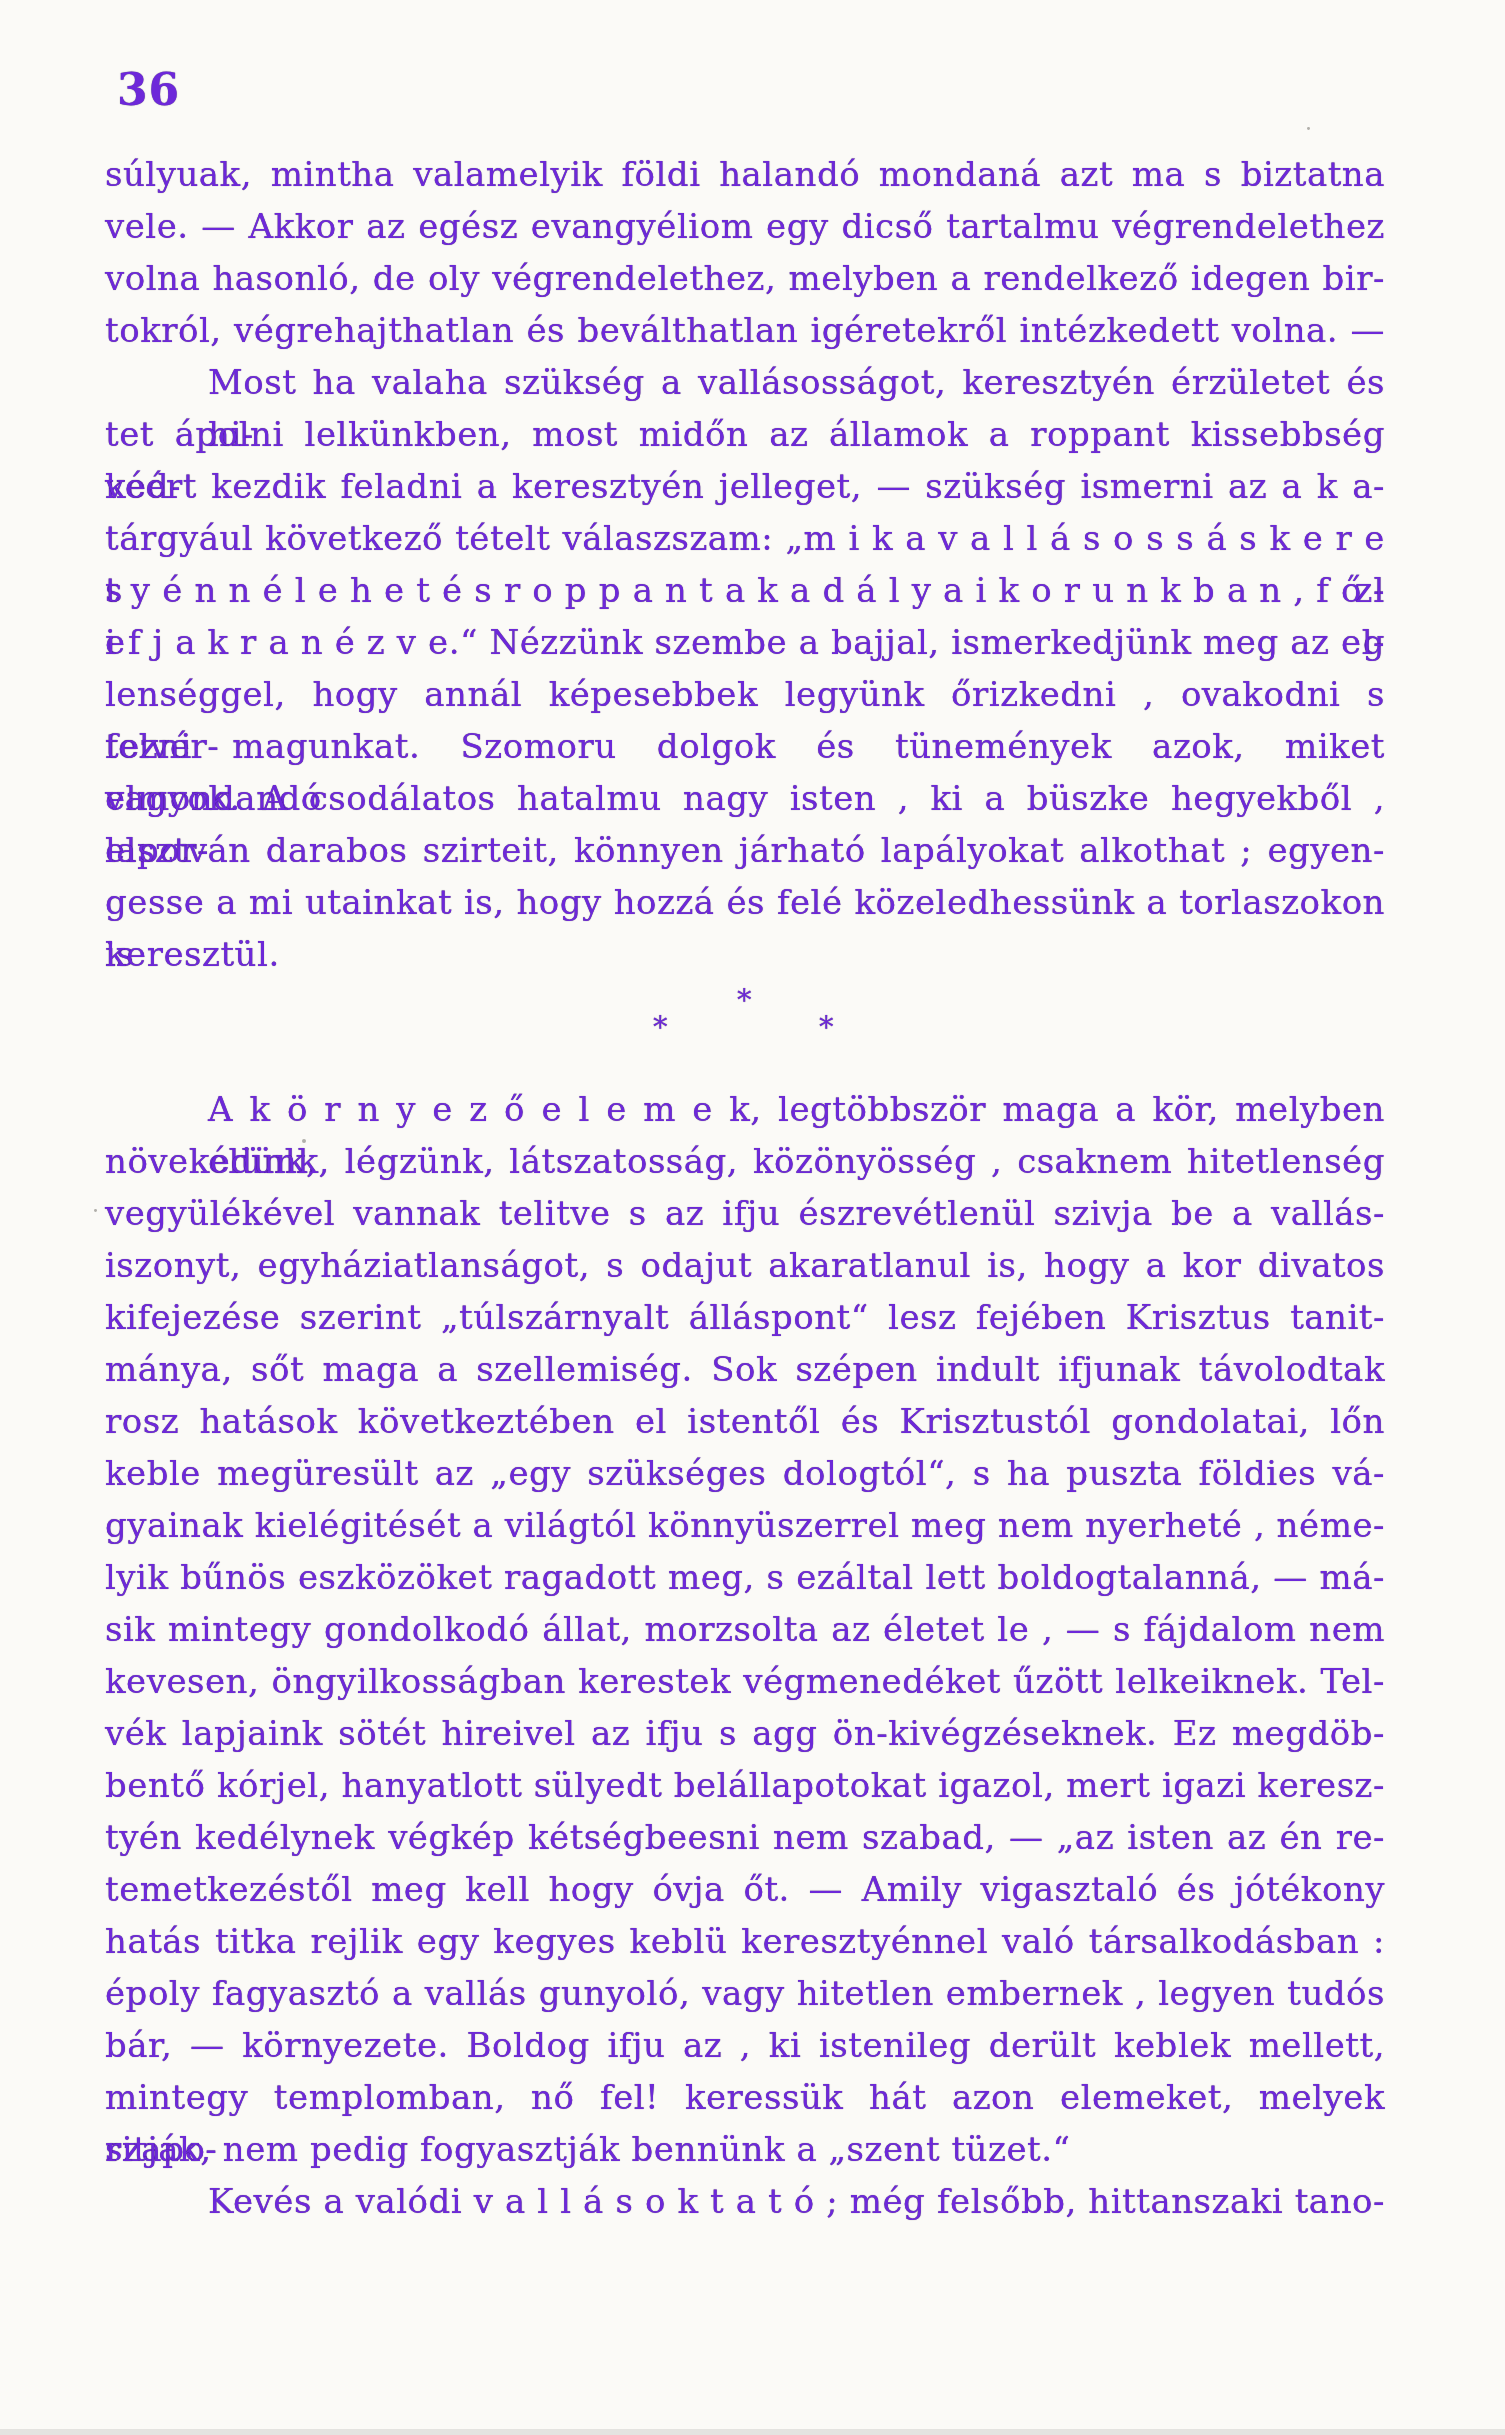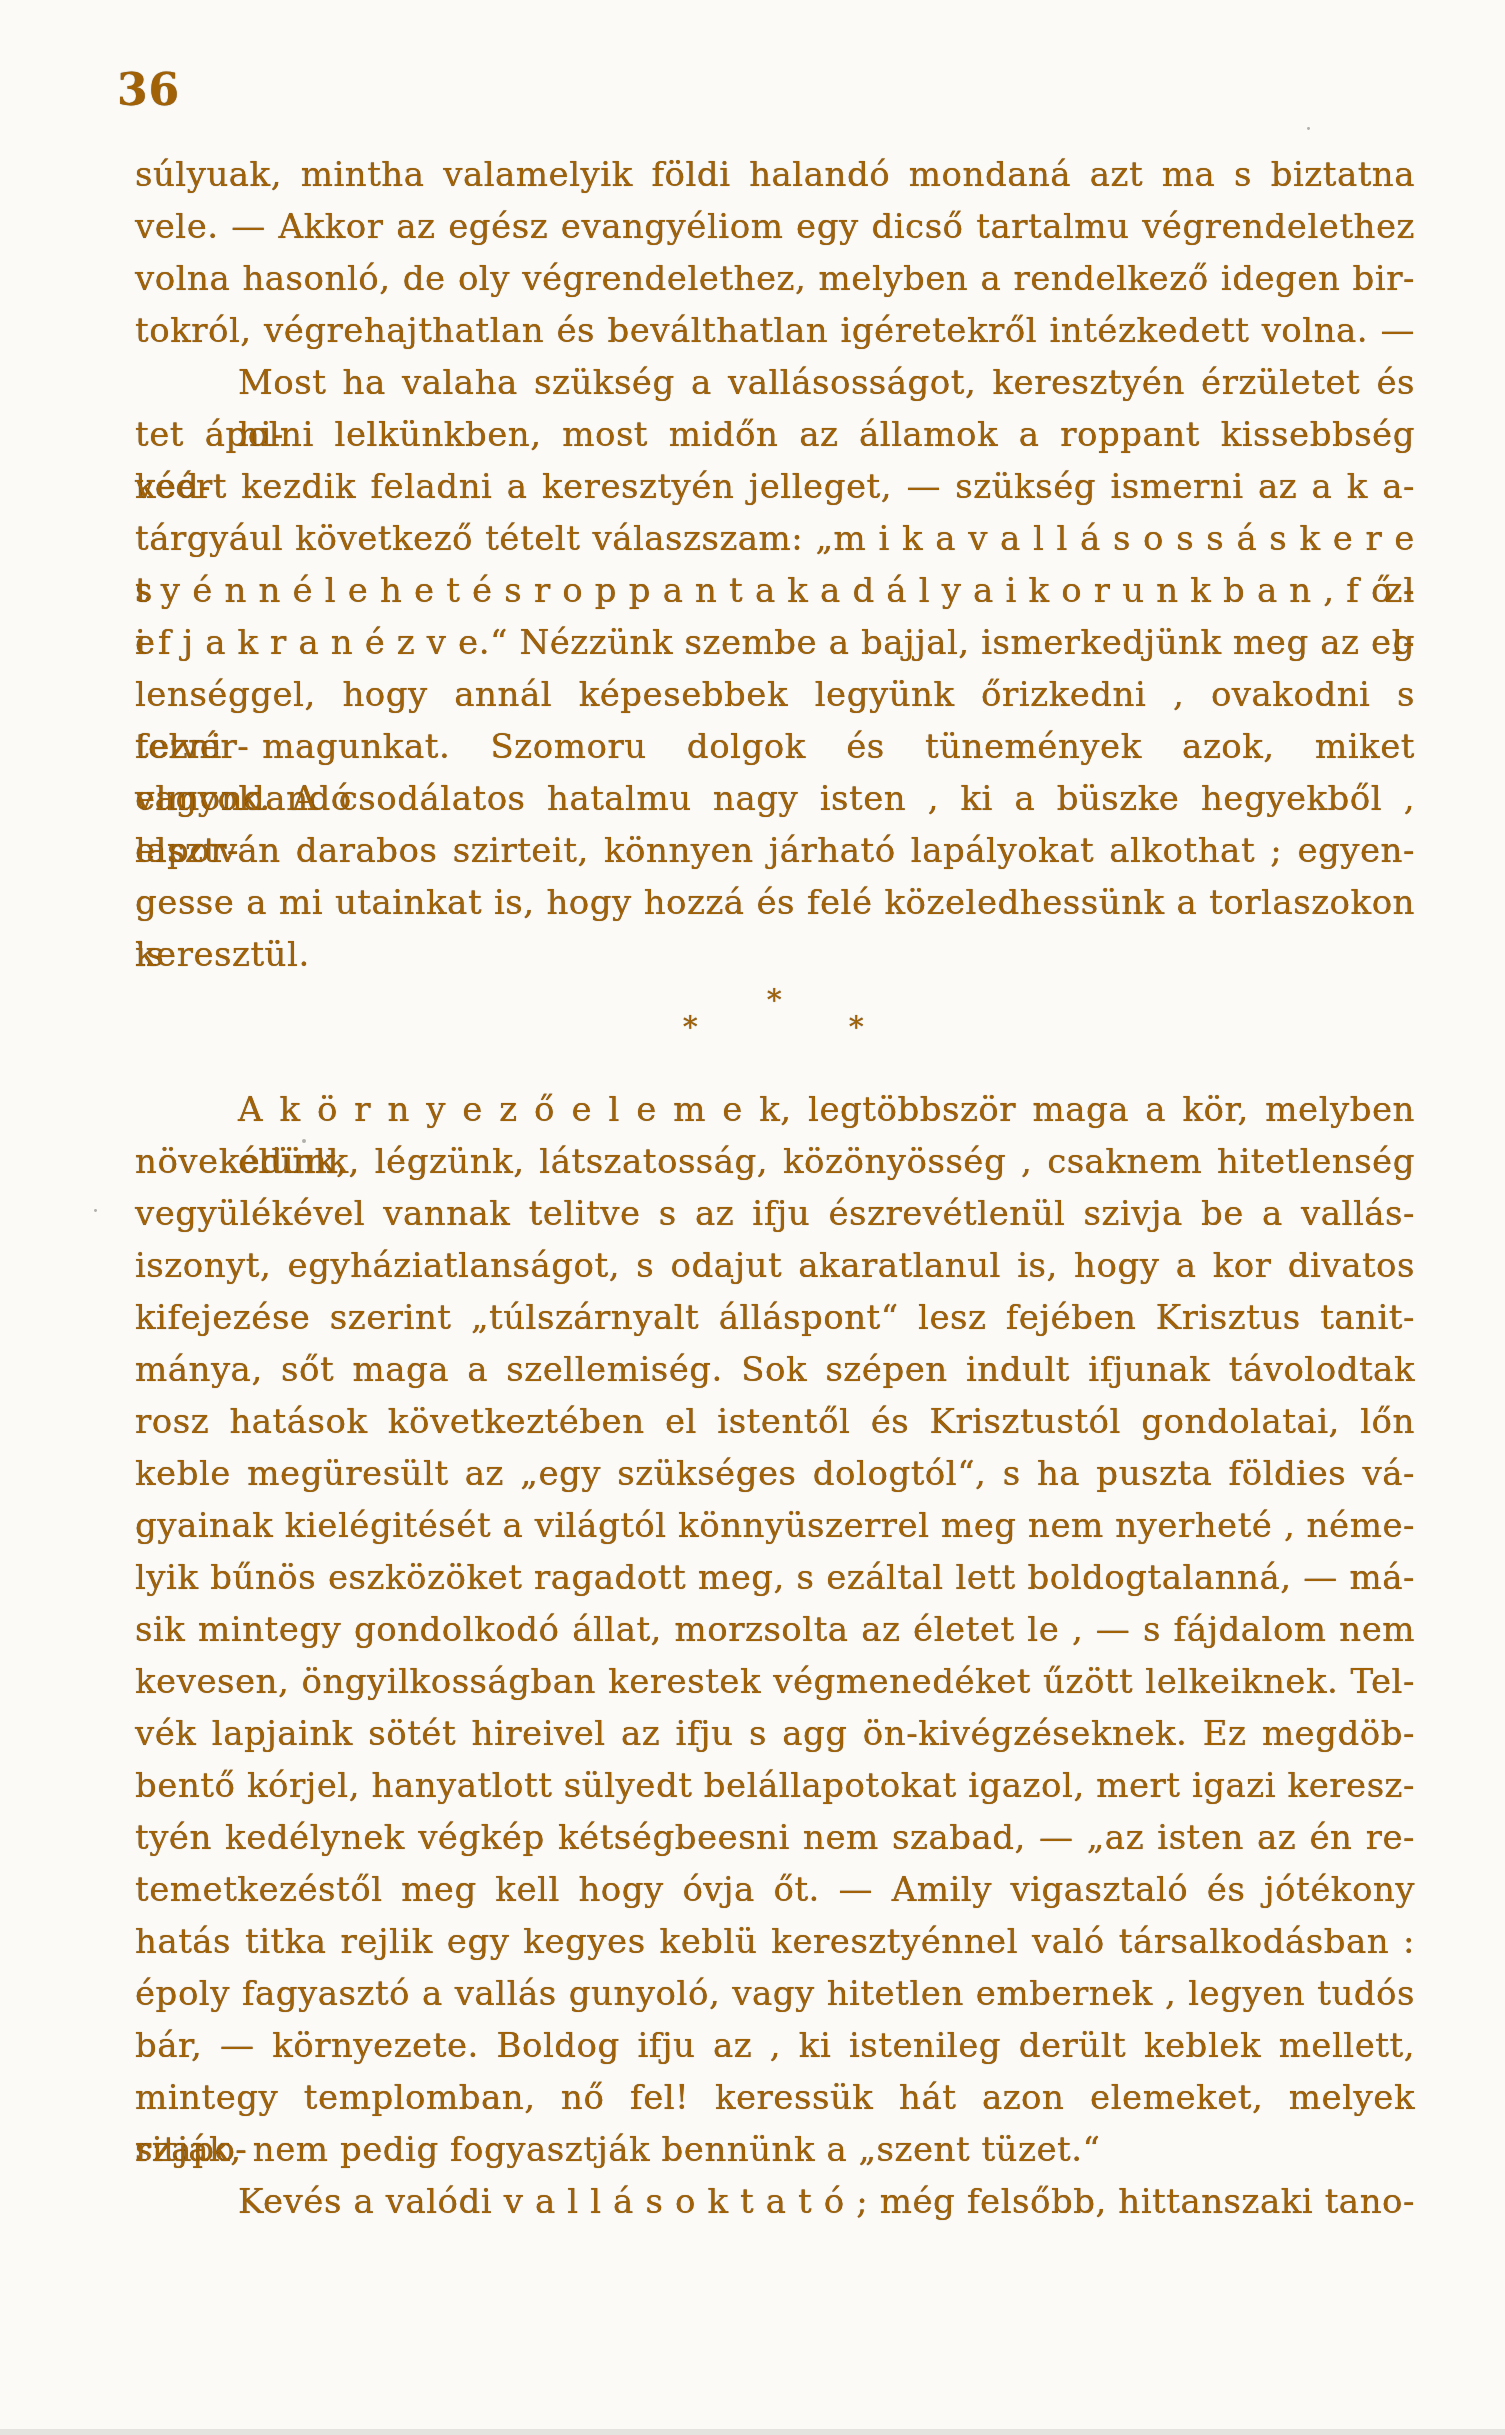--- a/index.html
+++ b/index.html
@@ -11,21 +11,21 @@
     font-family:"DejaVu Serif","Liberation Serif",serif;
     overflow:hidden;
     box-shadow:0 0 7.8px rgba(0,0,0,.35);
   }
   .pagenum{
     position:absolute;left:117px;top:64px;
     font-size:44px;font-weight:700;letter-spacing:1px;
     text-shadow:0 0 1px rgba(0,0,0,.55);
   }
   .textblock{
-    position:absolute;left:135px;top:148px;width:1280px;
+    position:absolute;left:105px;top:148px;width:1280px;
   }
   .line{
     height:52px;line-height:52px;
     font-size:34px;
     letter-spacing:0.5px;
     white-space:normal;
     text-shadow:0 0 0.8px rgba(10,8,5,.65);
   }
   .line.j{text-align:justify;text-align-last:justify;}
   .line.l{text-align:left;}
@@ -40,21 +40,21 @@
   .sep .s2{left:714px;top:33px;}
   .scan-edge{
     position:absolute;left:0;bottom:0;width:100%;height:5.9px;
     background:#e4e3e0;
   }
   .speck{position:absolute;background:rgba(40,36,30,.35);border-radius:50%;}
 </style>
 </head>
 <body>
 
-<div class="page" style="background: rgb(251, 250, 247); color: #a16207;">
+<div class="page" style="background: rgb(251, 250, 247); color: #6d28d9;">
   <div class="pagenum">36</div>
 
   <div class="textblock">
       <div class="line j">súlyuak, mintha valamelyik földi halandó mondaná azt ma s biztatna</div>
       <div class="line j">vele. — Akkor az egész evangyéliom egy dicső tartalmu végrendelethez</div>
       <div class="line j">volna hasonló, de oly végrendelethez, melyben a rendelkező idegen bir-</div>
       <div class="line j">tokról, végrehajthatlan és beválthatlan igéretekről intézkedett volna. —</div>
       <div class="line j indent">Most ha valaha szükség a vallásosságot, keresztyén érzületet és hi-</div>
       <div class="line j">tet ápolni lelkünkben, most midőn az államok a roppant kissebbség ked-</div>
       <div class="line j">véért kezdik feladni a keresztyén jelleget, — szükség ismerni az a k a-</div>

